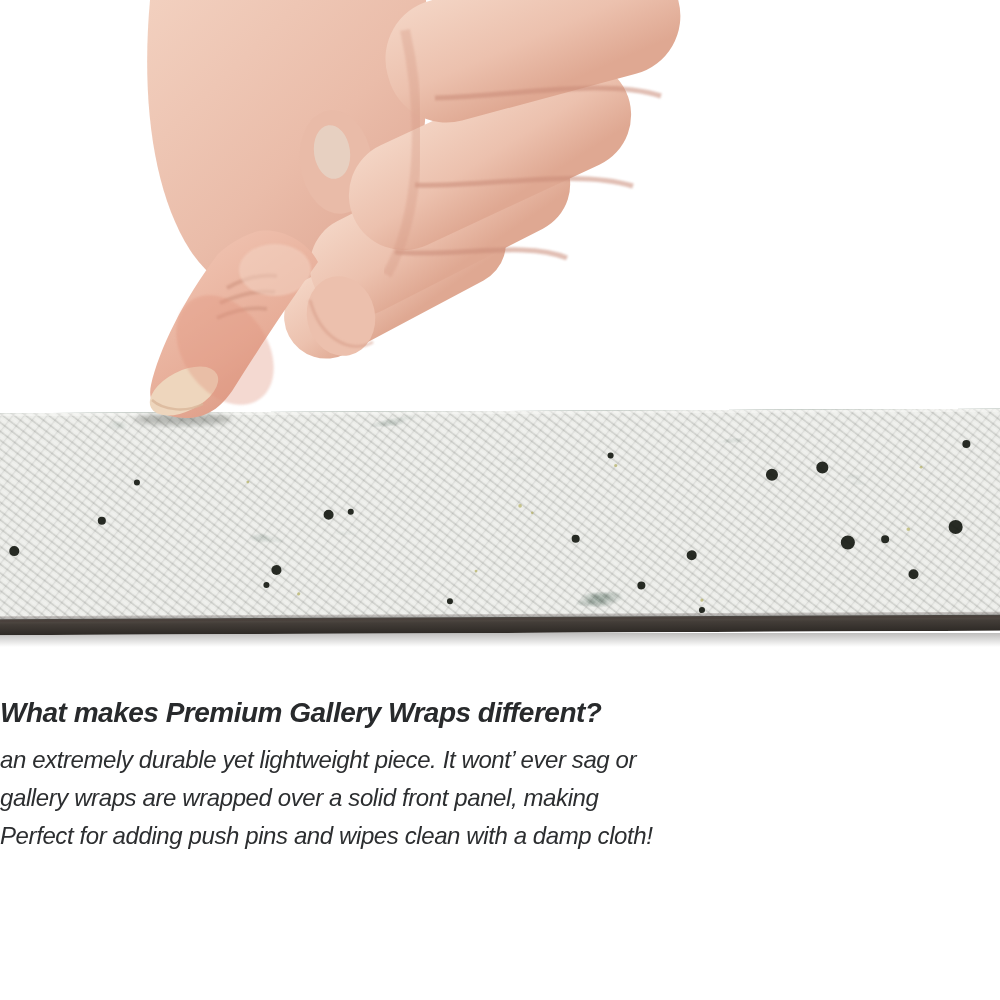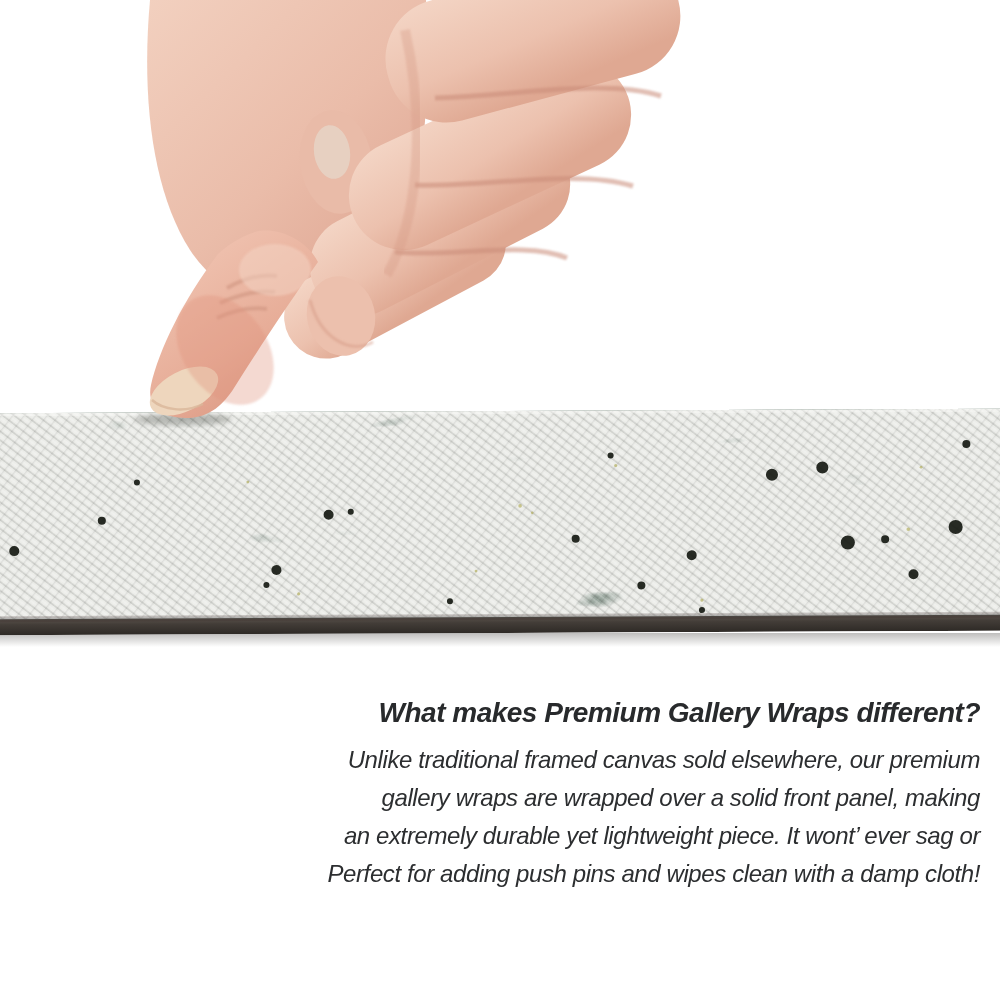--- a/index.html
+++ b/index.html
@@ -17,21 +17,21 @@
     position:absolute;left:-4px;top:411px;width:1008px;height:222px;z-index:1;
     transform:rotate(-0.25deg);
   }
   .strip svg{display:block;width:100%;height:100%;}
   .strip-shadow{
     position:absolute;left:0;top:633px;width:1000px;height:14px;z-index:0;
     background:linear-gradient(to bottom, rgba(40,38,34,0.30), rgba(40,38,34,0));
   }
   
   .info-block{
-    position:absolute;left:0;top:697px;width:980px;text-align:right;z-index:2;
+    position:absolute;left:0;top:697px;width:980px;text-align:left;z-index:2;
     color:#2a2c2e;font-style:italic;
   }
   .info-heading{
     font-size:28px;font-weight:700;letter-spacing:-0.5px;margin:0 0 12px 0;
     color:#282a2c;
   }
   .info-line{
     font-size:24px;line-height:38px;font-weight:400;letter-spacing:-0.4px;
     color:#2c2e30;
   }
@@ -202,17 +202,16 @@
       </g>
 
       <ellipse cx="120" cy="350" rx="42" ry="60" fill="#e0937d" opacity="0.35" filter="url(#handSoft)" transform="rotate(-35 120 350)"></ellipse>
       <ellipse cx="170" cy="270" rx="36" ry="26" fill="#f4d6c6" opacity="0.5" filter="url(#handSoft)"></ellipse>
     </g>
   </svg>
 </div>
 
 <div class="info-block">
   <h1 class="info-heading">What makes Premium Gallery Wraps different?</h1>
-  <div class="info-line">Unlike traditional framed canvas sold elsewhere, our premium</div>
+  <div class="info-line">an extremely durable yet lightweight piece. It wont’ ever sag or</div>
   <div class="info-line">gallery wraps are wrapped over a solid front panel, making</div>
-  <div class="info-line">an extremely durable yet lightweight piece. It wont’ ever sag or</div>
   <div class="info-line">Perfect for adding push pins and wipes clean with a damp cloth!</div>
 </div>
 
 </body></html>

